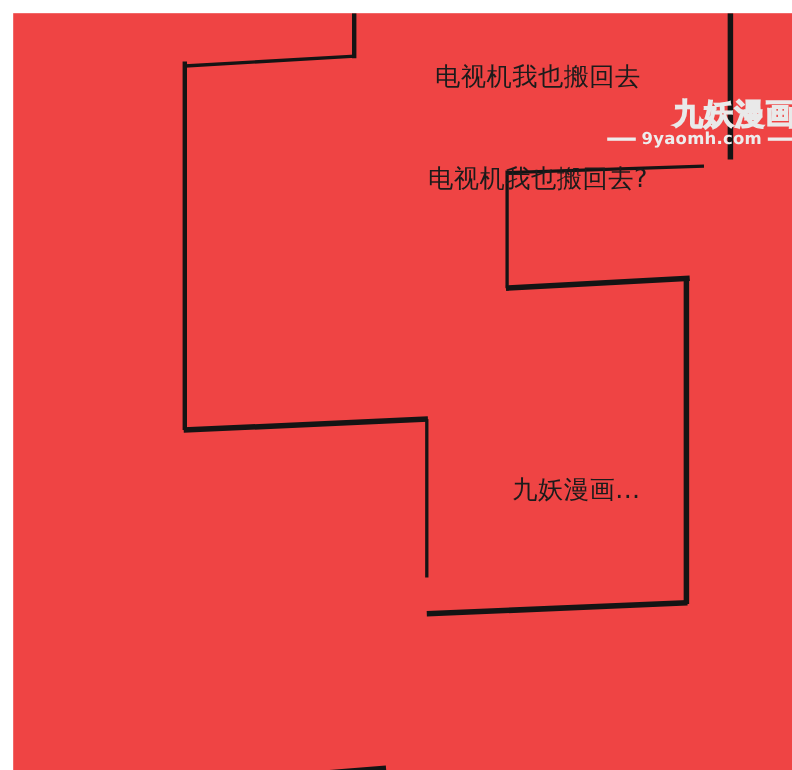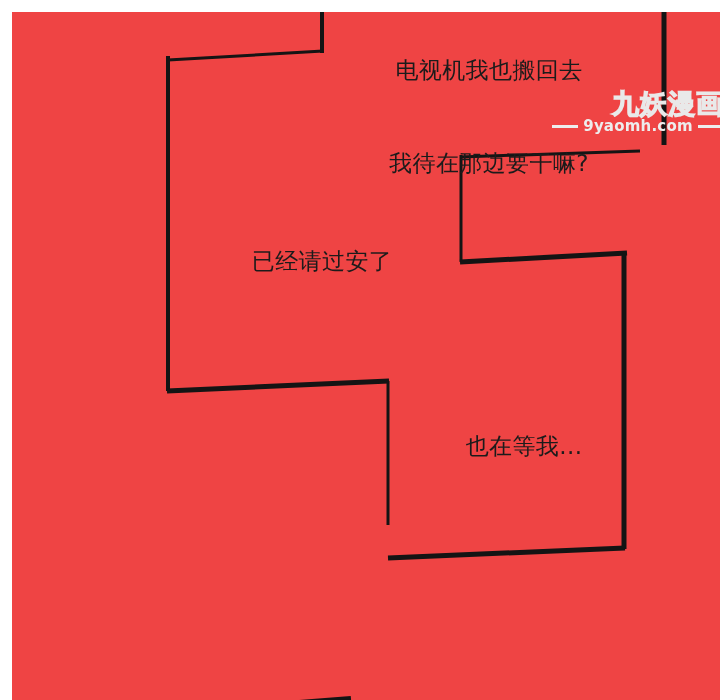--- a/index.html
+++ b/index.html
@@ -124,29 +124,28 @@
       <line x1="155" y1="379" x2="377" y2="369" stroke-width="5"></line>
       <line x1="376" y1="369" x2="376" y2="513" stroke-width="3"></line>
       <line x1="612" y1="242" x2="612" y2="537" stroke-width="5"></line>
       <line x1="376" y1="546" x2="613" y2="536" stroke-width="5"></line>
       <line x1="148" y1="702" x2="339" y2="687" stroke-width="6"></line>
     </g>
   </svg>
 
   <div class="dialogue" id="dialogue-top">
     <span class="ln">电视机我也搬回去</span>
-    <span class="ln">我待在那边要干嘛?</span>
+    <span class="ln">电视机我也搬回去?</span>
   </div>
 
   <div class="dialogue" id="dialogue-mid">
-    <span class="ln">已经请过安了</span>
   </div>
 
   <div class="dialogue" id="dialogue-low">
-    <span class="ln">也在等我...</span>
+    <span class="ln">九妖漫画...</span>
   </div>
 
   <div id="watermark">
     <div id="watermark-brand">九妖漫画</div>
     <div id="watermark-url-row">
       <span class="wm-dash"></span>
       <span id="watermark-url">9yaomh.com</span>
       <span class="wm-dash"></span>
     </div>
   </div>

